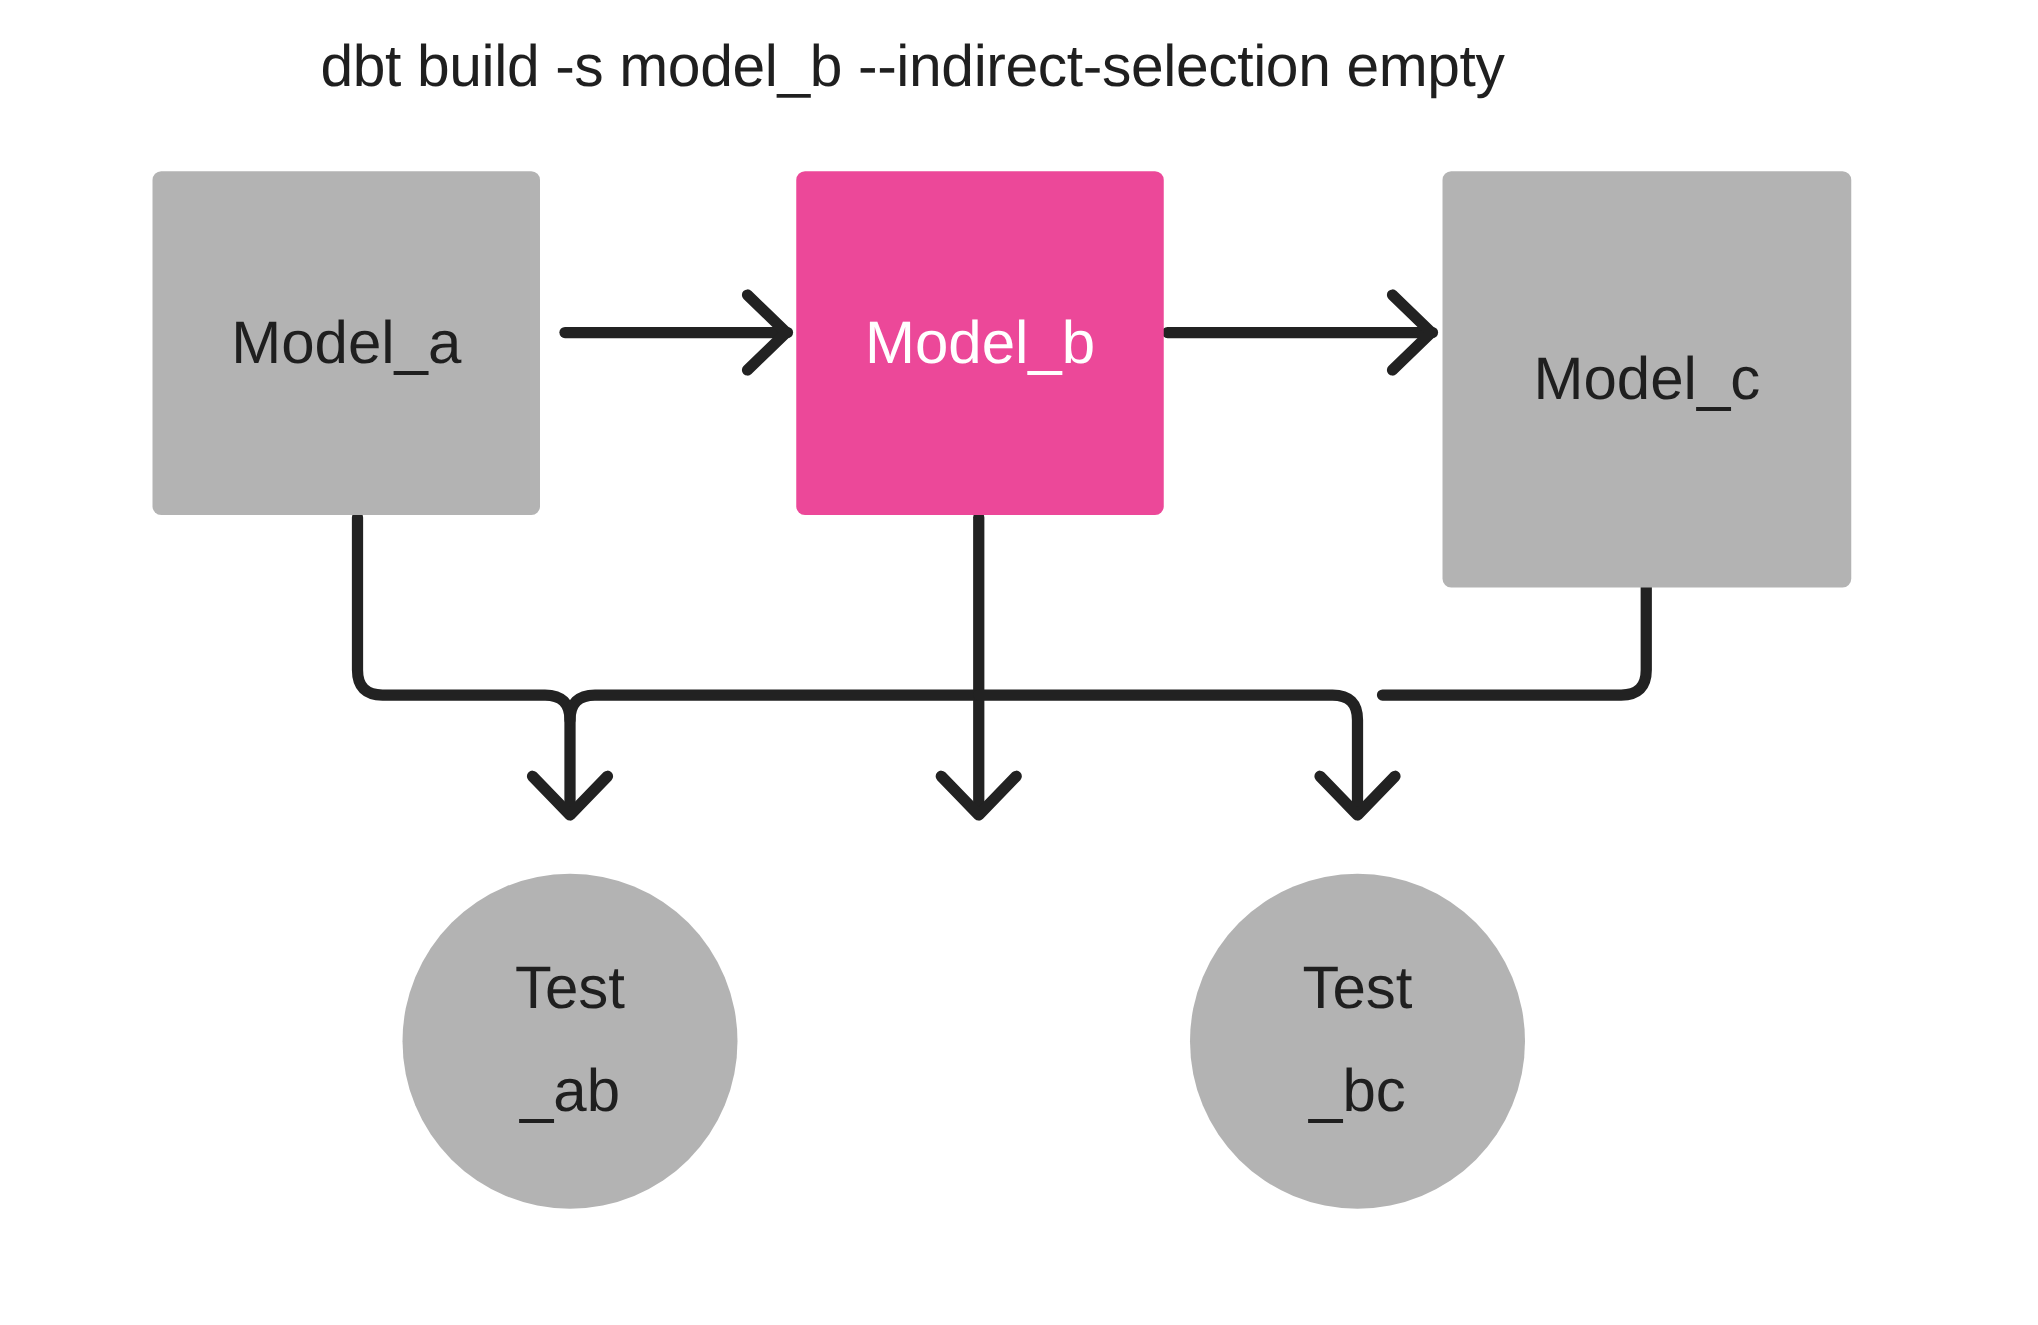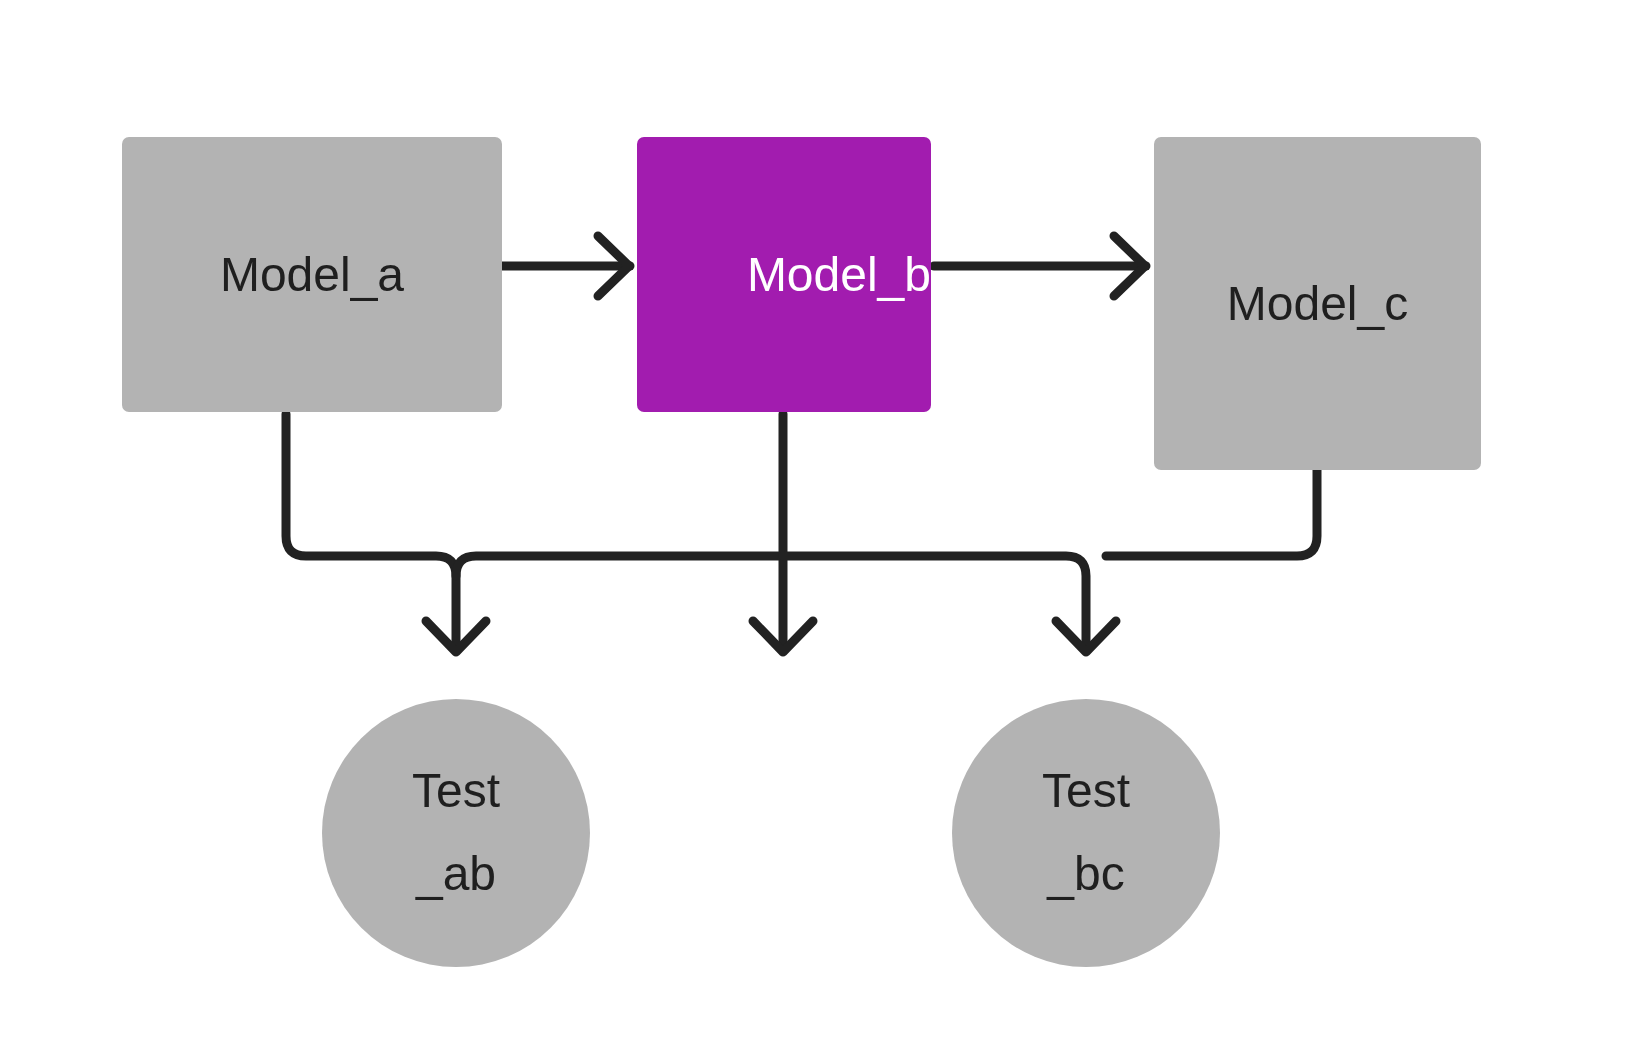--- a/index.html
+++ b/index.html
@@ -27,40 +27,41 @@
 
   .node-box{
     position:absolute;
     border-radius:7px;
     display:flex;align-items:center;justify-content:center;
     font-size:48px;
     color:#1f1f1f;
     font-family:"Liberation Sans", sans-serif;
   }
   .node-box.gray{background:#b3b3b3;}
-  .node-box.blue{background:#a21caf;color:#ffffff;justify-content:flex-end;}
+  .node-box.blue{background:#ec4899;color:#ffffff;}
 
   .node-circle{
     position:absolute;
     border-radius:50%;
     background:#b3b3b3;
     display:flex;align-items:center;justify-content:center;
     text-align:center;
     font-size:48px;
     line-height:1.72;
     color:#1f1f1f;
     font-family:"Liberation Sans", sans-serif;
     white-space:pre-line;
   }
 </style>
 </head>
 <body>
 
 <div id="stage">
 
+  <div class="title">dbt build -s model_b --indirect-selection empty</div>
 
   <svg class="wires" viewBox="0 0 1630 1060">
     <g fill="none" stroke="#222222" stroke-width="9" stroke-linecap="round" stroke-linejoin="round">
 
       <path d="M452 266 L1118 266" stroke="none"></path>
       <g>
         <path d="M452 266 L630 266"></path>
         <path d="M598 236 L629 266 L598 296"></path>
       </g>
 
@@ -94,21 +95,21 @@
       </g>
       <g>
         <path d="M753 621 L783 652 L813 621"></path>
       </g>
       <g>
         <path d="M1056 621 L1086 652 L1116 621"></path>
       </g>
     </g>
   </svg>
 
-  <div class="node-box gray" style="left:122px;top:137px;width:380px;height:275px;">
+  <div class="node-box gray" style="left:122px;top:137px;width:310px;height:275px;">
     <span>Model_a</span>
   </div>
 
   <div class="node-box blue" style="left:637px;top:137px;width:294px;height:275px;">
     <span>Model_b</span>
   </div>
 
   <div class="node-box gray" style="left:1154px;top:137px;width:327px;height:333px;">
     <span>Model_c</span>
   </div>

